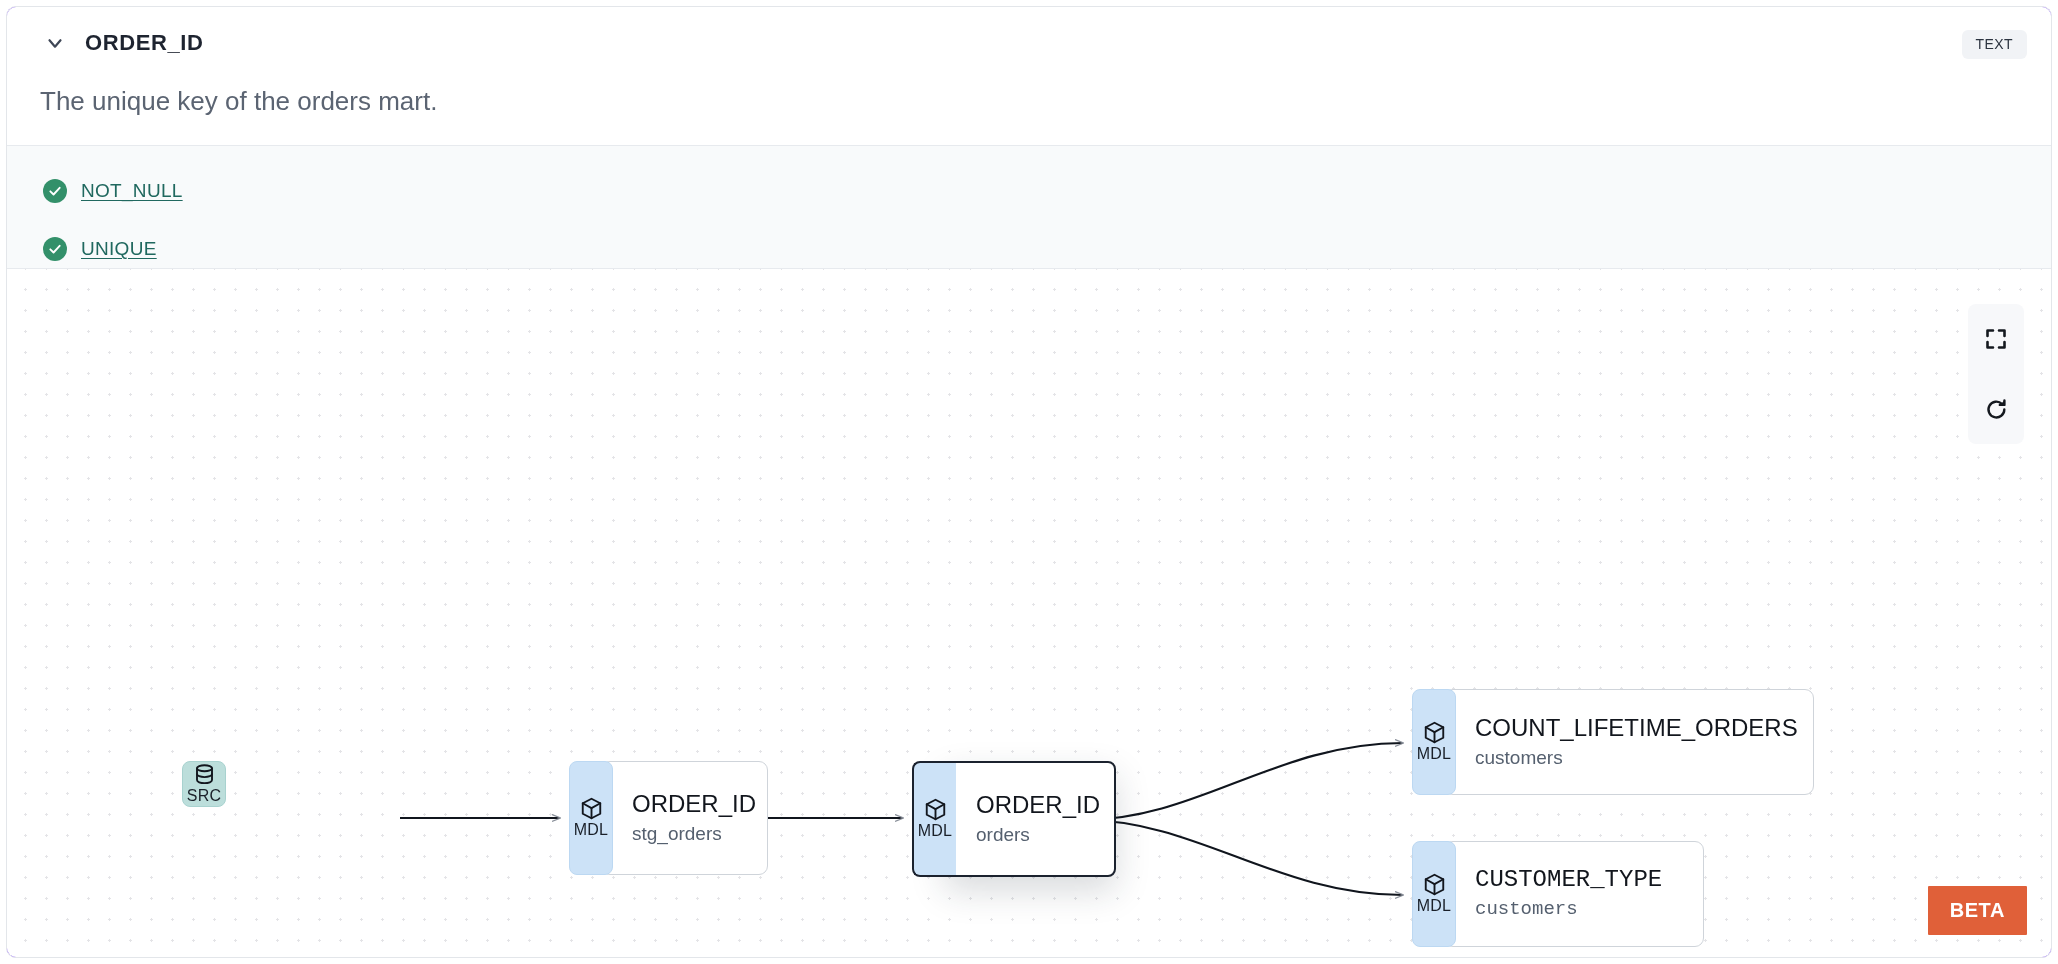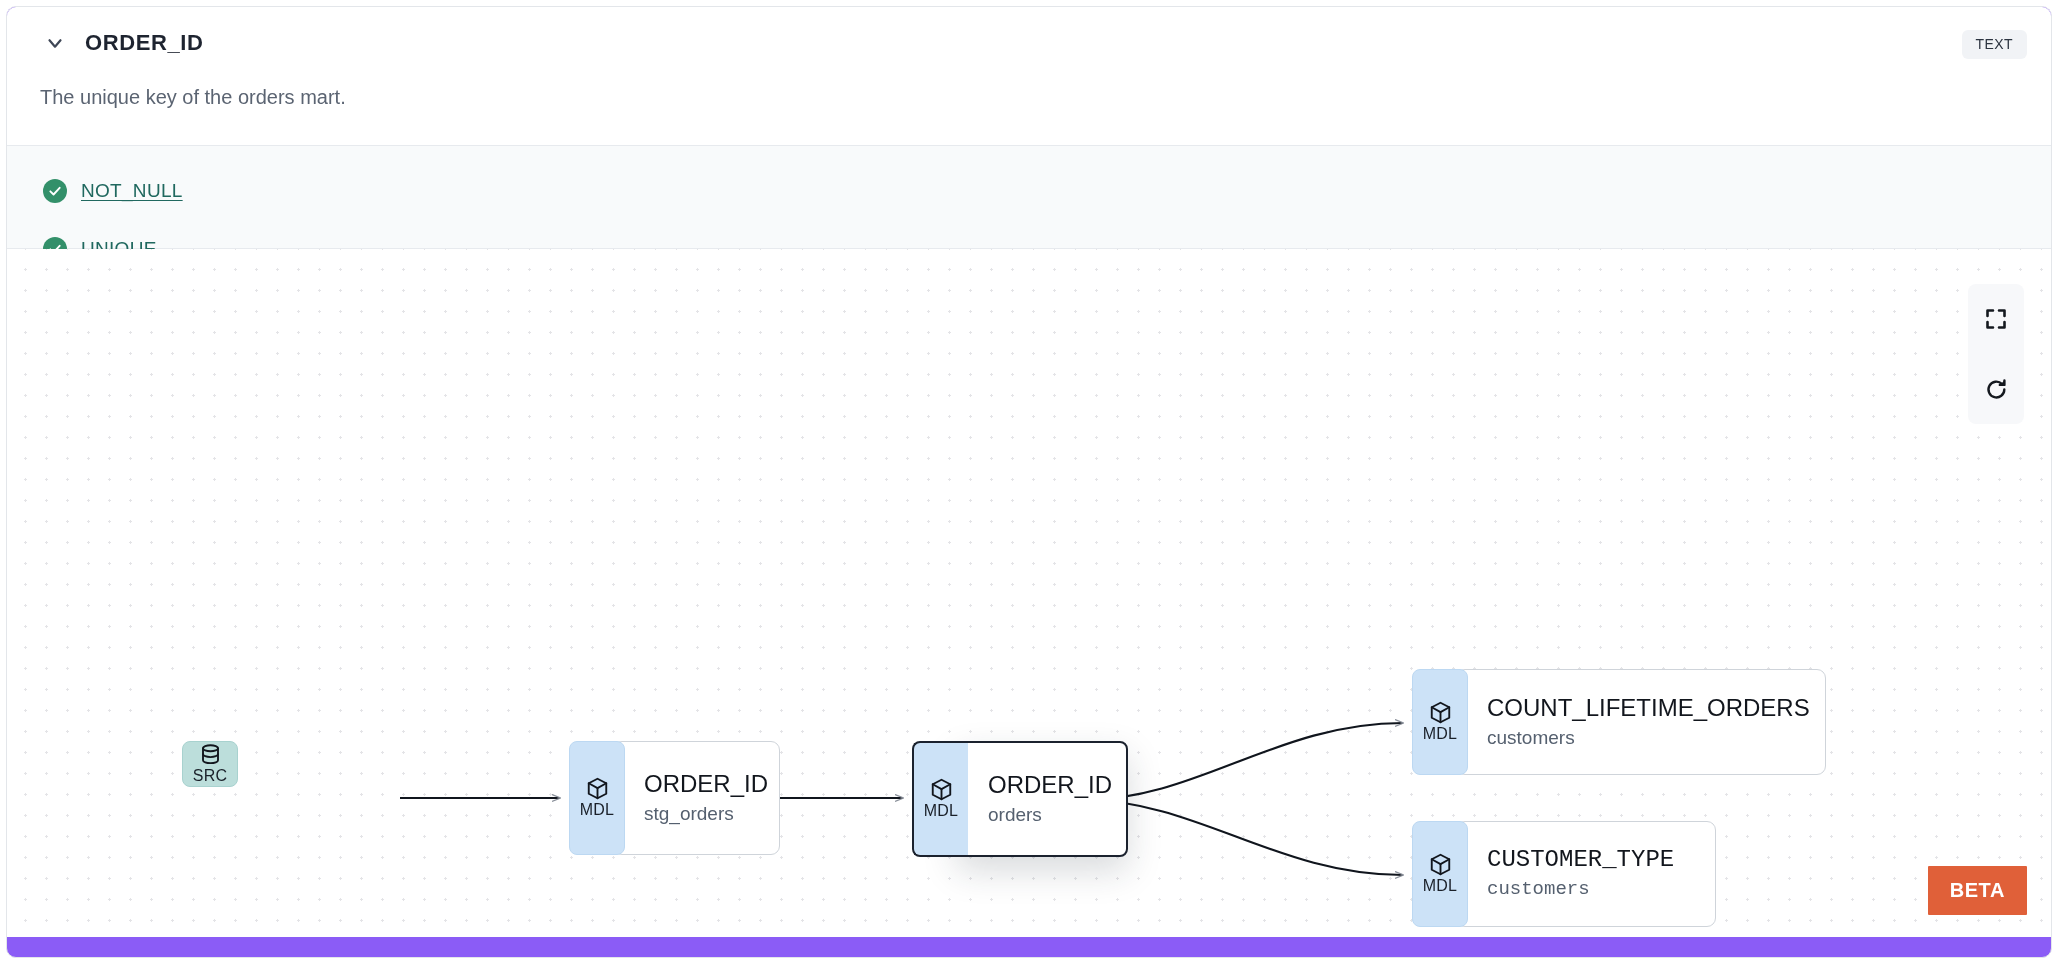--- a/index.html
+++ b/index.html
@@ -53,28 +53,28 @@
     background: #f1f3f6;
     color: #2c3440;
     font-size: 14px;
     letter-spacing: 0.4px;
     padding: 6px 14px 7px 14px;
     border-radius: 6px;
   }
   .col-desc {
     position: absolute;
     left: 33px; top: 79px;
-    font-size: 20px;
+    font-size: 26px;
     color: #5b6472;
   }
 
   
   .tests {
     position: relative;
-    height: 104px;
+    height: 124px;
     background: #f8fafb;
     border-top: 1px solid #e7eaee;
     border-bottom: 1px solid #e7eaee;
     padding: 16px 0 0 0;
   }
   .test-row {
     display: flex;
     align-items: center;
     gap: 14px;
     height: 58px;
@@ -113,21 +113,21 @@
   }
 
   
   .node {
     position: absolute;
     display: flex;
     align-items: stretch;
     cursor: pointer;
   }
   .badge {
-    width: 56px;
+    width: 44px;
     border-radius: 8px;
     display: flex;
     flex-direction: column;
     align-items: center;
     justify-content: center;
     gap: 1px;
     flex: none;
     z-index: 1;
     padding-bottom: 2px;
   }

